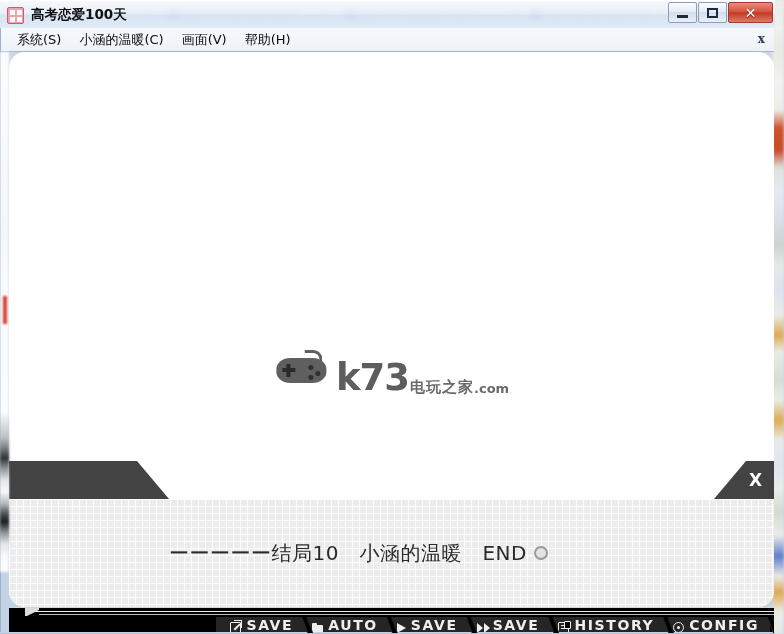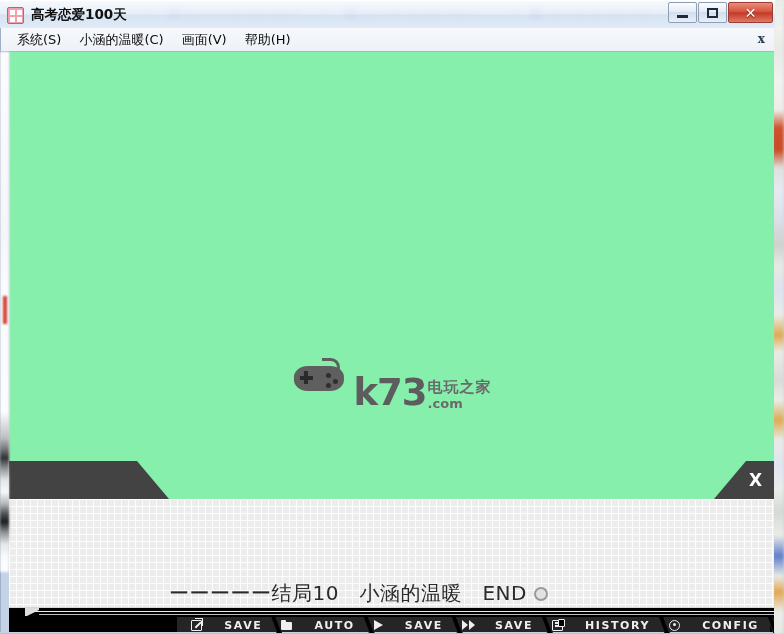--- a/index.html
+++ b/index.html
@@ -149,21 +149,21 @@
   .menu-item:first-child { margin-left: 7px; }
   #menu-close {
     position: absolute; right: 9px; top: 4px;
     font-size: 12px; font-weight: bold; color: #2b3a4e;
     font-family: "DejaVu Serif", serif;
   }
 
   
   #game {
     position: absolute; left: 9px; top: 52px; width: 765px; height: 555px;
-    background: #86efac; overflow: hidden;
+    background: #ffffff; overflow: hidden; border-radius: 16px;
   }
 
   
   #watermark {
     position: absolute; left: 50%; top: 287px;
     transform: translateX(-50%);
     display: flex; align-items: center; gap: 6px;
     opacity: 1;
   }
   #wm-pad {
@@ -191,21 +191,21 @@
     background: #2f2f2f;
   }
   #wm-text {
     display: flex; align-items: flex-end; gap: 1px;
   }
   #wm-k73 {
     font-size: 37px; font-weight: bold; color: #5d5d5d;
     font-family: "DejaVu Sans", sans-serif; line-height: .95;
     letter-spacing: -1px;
   }
-  #wm-sub { display: flex; flex-direction: column; line-height: 1; margin-top: 41px; }
+  #wm-sub { display: flex; flex-direction: row; line-height: 1; margin-top: 41px; }
   #wm-cn {
     font-size: 15px; color: #6a6a6a; font-weight: bold;
     font-family: "DejaVu Sans", sans-serif; letter-spacing: 1px;
   }
   #wm-com {
     font-size: 13px; color: #6a6a6a; font-weight: bold;
     font-family: "DejaVu Sans", sans-serif; margin-top: 2px;
   }
 
   
@@ -233,21 +233,21 @@
   }
 
   
   #msgbox {
     position: absolute; left: 0; top: 447px; width: 765px; height: 108px;
     background-color: #ececec;
     background-image:
       linear-gradient(to right, rgba(255,255,255,.85) 1px, transparent 1px),
       linear-gradient(to bottom, rgba(255,255,255,.85) 1px, transparent 1px);
     background-size: 7px 7px;
-    display: flex; align-items: flex-end;
+    display: flex; align-items: center;
   }
   #msgtext {
     margin-left: 160px;
     font-size: 20px; color: #2a2a2a;
     font-family: "DejaVu Sans", "Liberation Sans", sans-serif;
     letter-spacing: .5px; white-space: nowrap;
     display: flex; align-items: center; gap: 4px;
   }
   #wait-marker {
     display: inline-block; width: 14px; height: 14px;
@@ -273,25 +273,25 @@
   #cmdbar .slash {
     position: absolute; left: 16px; top: 0px; width: 14px; height: 8px;
     background: #dcdcdc;
     clip-path: polygon(0 0, 14px 0, 14px 2px, 2px 8px, 0 8px);
   }
   #cmdbuttons {
     position: absolute; right: 4px; top: 9px; height: 16px;
     display: flex; align-items: center;
   }
   .cmdbtn {
-    display: flex; align-items: center; gap: 22px;
+    display: flex; align-items: flex-end; gap: 5px;
     padding: 0 11px 0 8px; height: 16px; position: relative;
     background: #252525;
     color: #efefef;
-    font-size: 11px; font-weight: bold; letter-spacing: 1.6px;
+    font-size: 14px; font-weight: bold; letter-spacing: 1.6px;
     font-family: "DejaVu Sans", "Liberation Sans", sans-serif;
   }
   .cmdbtn:first-child { padding-left: 14px; }
   .cmdbtn .sep {
     position: absolute; right: -9px; top: 0; width: 12px; height: 16px;
     background: #252525;
     clip-path: polygon(0 0, 6px 0, 12px 16px, 6px 16px);
     z-index: 2;
   }
   .cmdbtn .sep::after {

